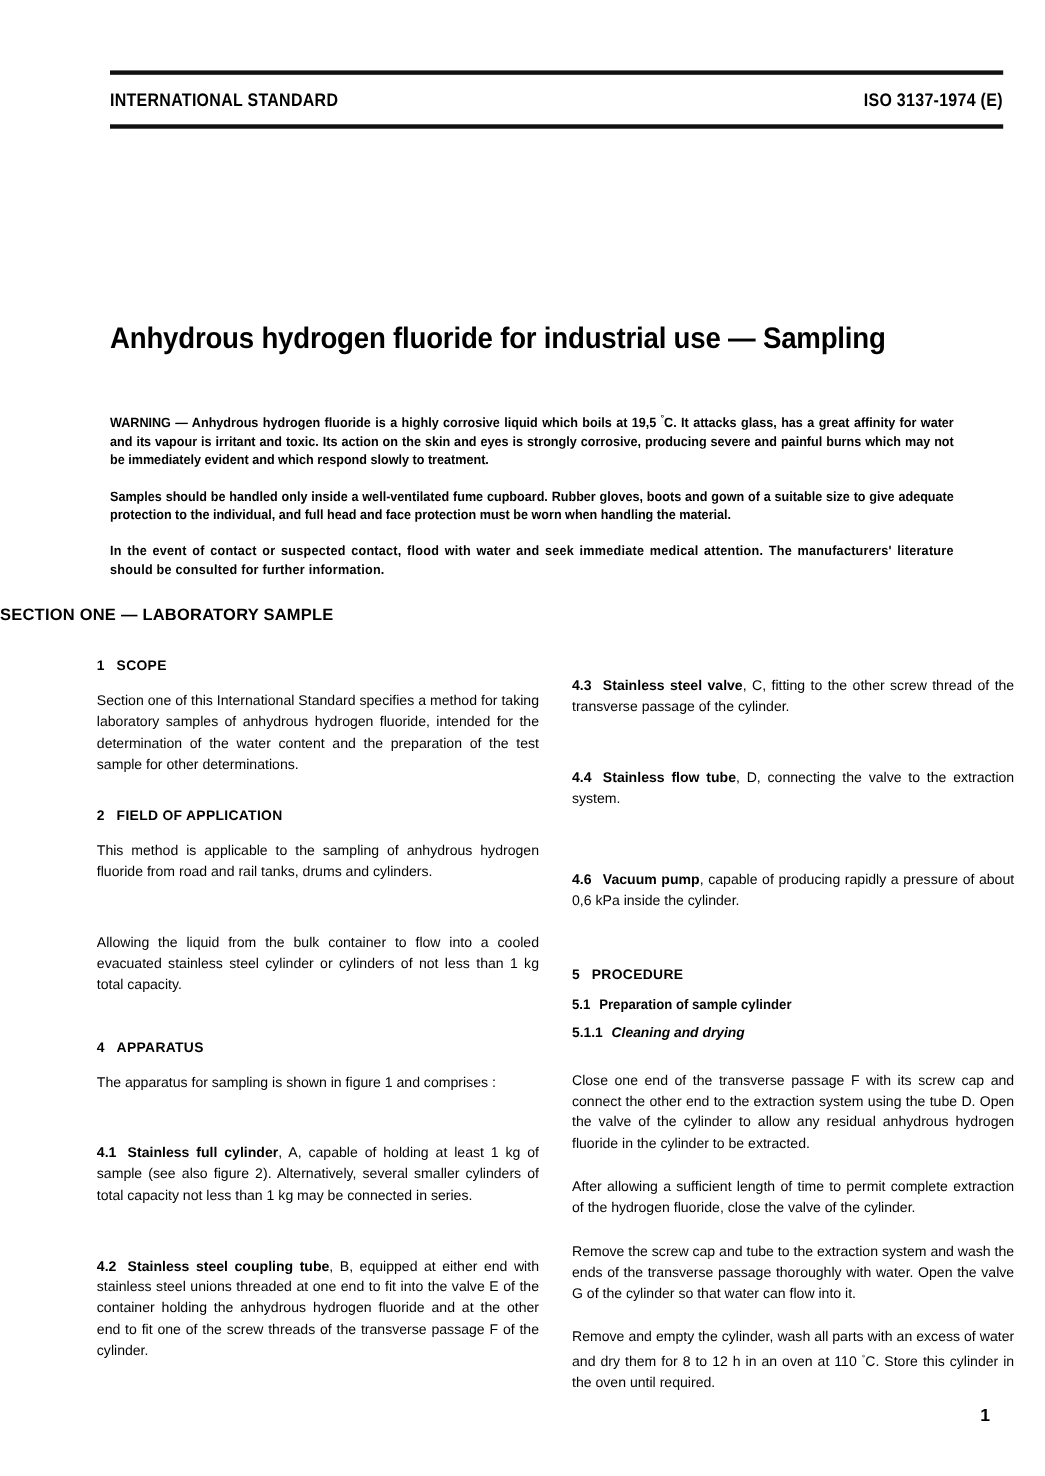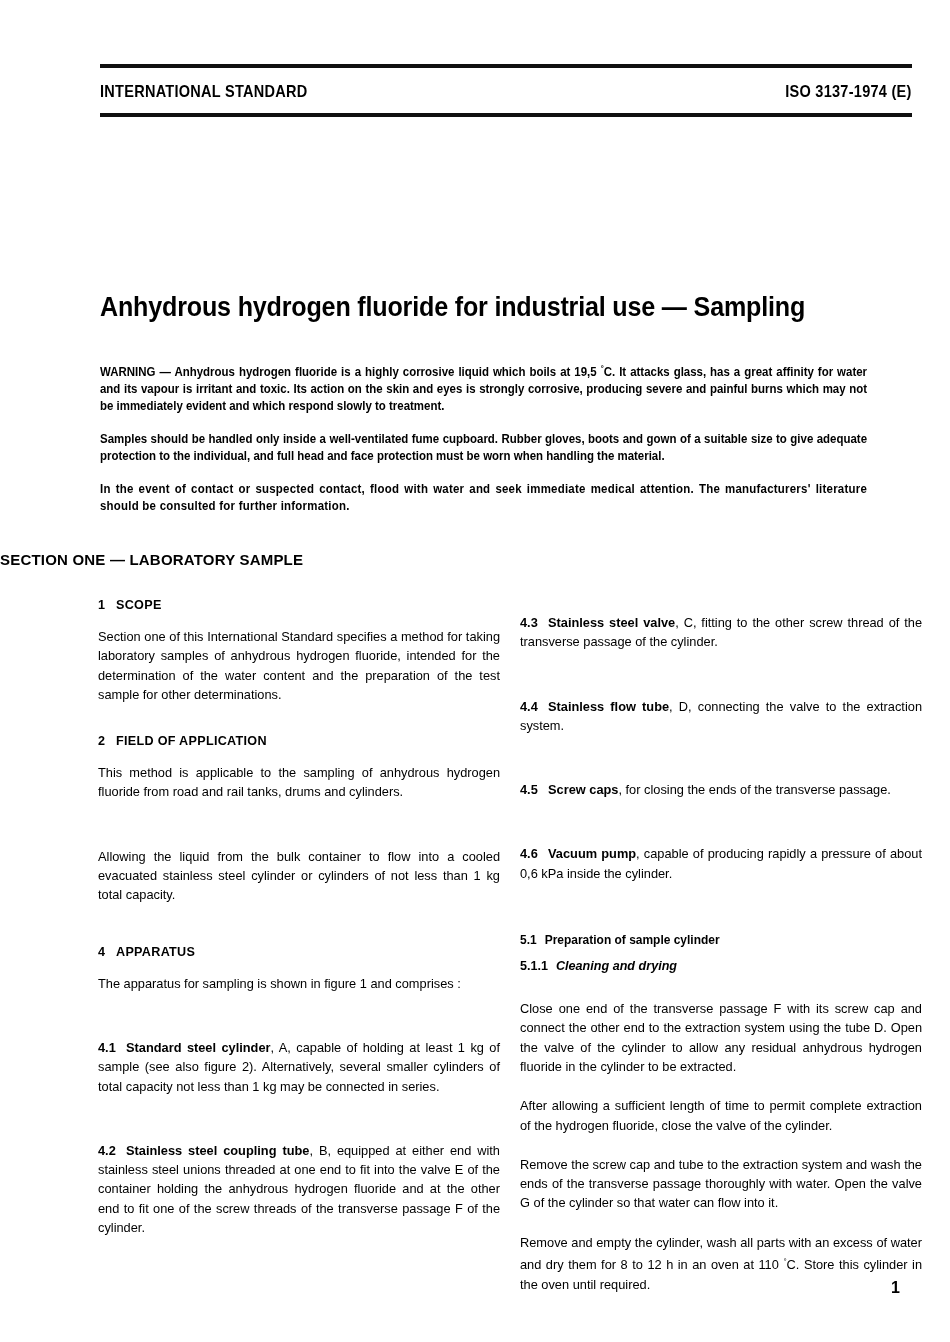--- a/index.html
+++ b/index.html
@@ -70,21 +70,21 @@
     letter-spacing: -0.2px;
     transform: scaleX(0.93);
     transform-origin: left top;
     white-space: nowrap;
   }
 
   
   .warning {
     position: absolute;
     left: 100px;
-    top: 360px;
+    top: 372px;
     width: 816px;
   }
   .warning p {
     margin: 0 0 16px 0;
     font-family: "Liberation Sans", sans-serif;
     font-weight: bold;
     font-size: 12.2px;
     line-height: 17px;
     text-align: justify;
     transform: scaleX(0.94);
@@ -108,21 +108,21 @@
     font-size: 15px;
     letter-spacing: 0.2px;
   }
 
   
   .col {
     position: absolute;
     top: 598px;
     width: 402px;
   }
-  .col-left  { left: 98px; }
+  .col-left  { left: 88px; }
   .col-right { left: 520px; }
 
   .clause-head {
     font-family: "Liberation Sans", sans-serif;
     font-weight: bold;
     font-size: 12.6px;
     letter-spacing: 0.3px;
     margin: 0 0 13px 0;
   }
   .clause-head .num {
@@ -227,46 +227,46 @@
 
     <p class="body">Allowing the liquid from the bulk container to flow into a cooled evacuated stainless steel cylinder or cylinders of not less than 1 kg total capacity.</p>
 
     <div class="gap-m"></div>
 
     <h2 class="clause-head"><span class="num">4</span><span>APPARATUS</span></h2>
     <p class="body">The apparatus for sampling is shown in figure 1 and comprises :</p>
 
     <div class="gap-s"></div>
 
-    <p class="body"><span class="lead"><span class="n">4.1</span><span>Standard steel cylinder</span></span><span>, A, capable of holding at least 1 kg of sample (see also figure 2). Alternatively, several smaller cylinders of total capacity not less than 1 kg may be connected in series.</span></p>
+    <p class="body"><span class="lead"><span class="n">4.1</span><span>Stainless full cylinder</span></span><span>, A, capable of holding at least 1 kg of sample (see also figure 2). Alternatively, several smaller cylinders of total capacity not less than 1 kg may be connected in series.</span></p>
 
     <div class="gap-s"></div>
 
     <p class="body"><span class="lead"><span class="n">4.2</span><span>Stainless steel coupling tube</span></span><span>, B, equipped at either end with stainless steel unions threaded at one end to fit into the valve E of the container holding the anhydrous hydrogen fluoride and at the other end to fit one of the screw threads of the transverse passage F of the cylinder.</span></p>
 
   </div>
 
   <div class="col col-right">
 
     <p class="body"><span class="lead"><span class="n">4.3</span><span>Stainless steel valve</span></span><span>, C, fitting to the other screw thread of the transverse passage of the cylinder.</span></p>
 
     <div class="gap-s"></div>
 
     <p class="body"><span class="lead"><span class="n">4.4</span><span>Stainless flow tube</span></span><span>, D, connecting the valve to the extraction system.</span></p>
 
     <div class="gap-s"></div>
 
-    <p class="body"><span class="lead"><span class="n">4.5</span><span>Screw caps</span></span><span>, for closing the ends of the transverse passage.</span></p>
 
     <div class="gap-s"></div>
 
     <p class="body"><span class="lead"><span class="n">4.6</span><span>Vacuum pump</span></span><span>, capable of producing rapidly a pressure of about 0,6 kPa inside the cylinder.</span></p>
 
     <div class="gap-l"></div>
 
+    <h2 class="clause-head"><span class="num">5</span><span>PROCEDURE</span></h2>
 
     <h3 class="sub-head"><span class="num">5.1</span><span>Preparation of sample cylinder</span></h3>
 
     <h4 class="sub-sub-head"><span class="num">5.1.1</span><span class="ital">Cleaning and drying</span></h4>
 
     <p class="body">Close one end of the transverse passage F with its screw cap and connect the other end to the extraction system using the tube D. Open the valve of the cylinder to allow any residual anhydrous hydrogen fluoride in the cylinder to be extracted.</p>
     <p class="body">After allowing a sufficient length of time to permit complete extraction of the hydrogen fluoride, close the valve of the cylinder.</p>
     <p class="body">Remove the screw cap and tube to the extraction system and wash the ends of the transverse passage thoroughly with water. Open the valve G of the cylinder so that water can flow into it.</p>
     <p class="body"><span>Remove and empty the cylinder, wash all parts with an excess of water and dry them for 8 to 12 h in an oven at 110 </span><span class="deg">°</span><span>C. Store this cylinder in the oven until required.</span></p>
 

